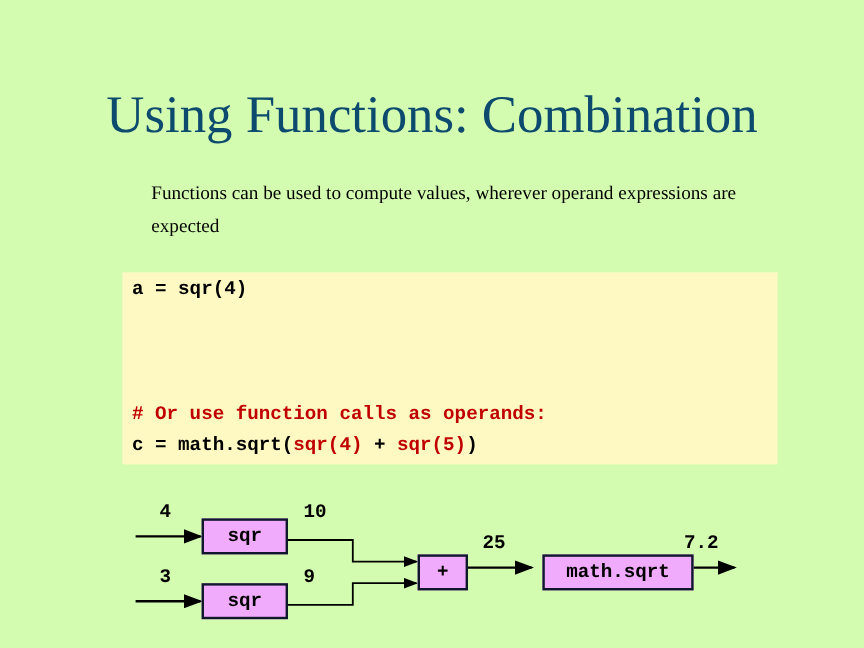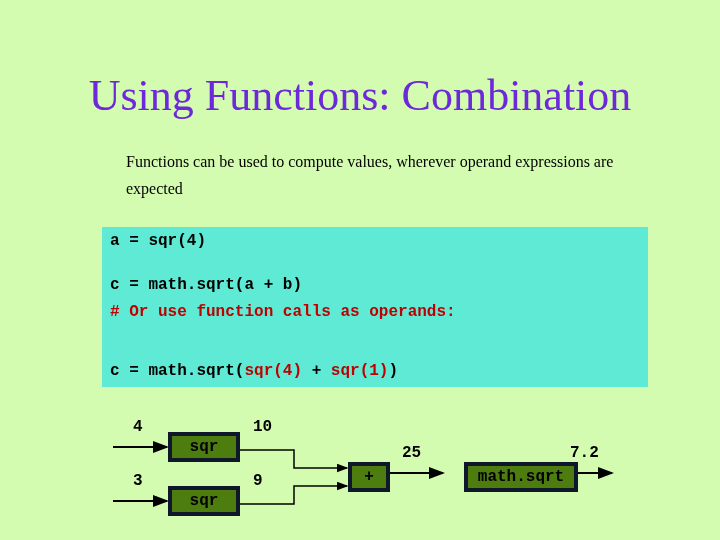--- a/index.html
+++ b/index.html
@@ -1,43 +1,42 @@
 <!DOCTYPE html>
 <html><head>
 <meta charset="utf-8">
 <style>
   html, body { margin:0; padding:0; }
   body { width:720px; height:540px; background:#d4fcb0; position:relative; overflow:hidden; }
   .title { position:absolute; left:0; top:68px; width:720px; text-align:center;
-    font-family:"Liberation Serif", serif; font-size:44px; color:#6d28d9; line-height:56px; }
+    font-family:"Liberation Serif", serif; font-size:44px; color:#0c4a6e; line-height:56px; }
   .subtitle { position:absolute; left:126px; top:148px; width:540px;
     font-family:"Liberation Serif", serif; font-size:16px; color:#000; line-height:27px; }
   .code-box { position:absolute; left:102px; top:227px; width:546px; height:160px;
-    background:#5eead4; }
+    background:#fef9c3; }
   .code-line { position:absolute; left:8px; font-family:"Liberation Mono", monospace;
     font-weight:bold; font-size:16px; color:#000; white-space:pre; line-height:20px; }
   .red { color:#c00000; }
   .diagram { position:absolute; left:0; top:0; width:720px; height:540px; }
-  .box { position:absolute; background:#4d7c0f; border:4px solid #0f172a; box-sizing:border-box;
+  .box { position:absolute; background:#f0abfc; border:2px solid #0f172a; box-sizing:border-box;
     font-family:"Liberation Mono", monospace; font-weight:bold; font-size:16px;
     display:flex; align-items:center; justify-content:center; color:#000; }
   .val { position:absolute; font-family:"Liberation Mono", monospace; font-weight:bold;
     font-size:16px; color:#000; }
 </style>
 </head>
 <body>
 
 <div class="title">Using Functions: Combination</div>
 <div class="subtitle">Functions can be used to compute values, wherever operand expressions are expected</div>
 
 <div class="code-box">
   <div class="code-line" style="top:4px">a = sqr(4)</div>
-  <div class="code-line" style="top:48px">c = math.sqrt(a + b)</div>
-  <div class="code-line red" style="top:75px"># Or use function calls as operands:</div>
-  <div class="code-line" style="top:134px"><span>c = math.sqrt(</span><span class="red">sqr(4)</span><span> + </span><span class="red">sqr(1)</span><span>)</span></div>
+  <div class="code-line red" style="top:108px"># Or use function calls as operands:</div>
+  <div class="code-line" style="top:134px"><span>c = math.sqrt(</span><span class="red">sqr(4)</span><span> + </span><span class="red">sqr(5)</span><span>)</span></div>
 </div>
 
 <div class="diagram">
   <svg width="720" height="540" style="position:absolute;left:0;top:0">
     <defs>
       <marker id="ah" markerWidth="8" markerHeight="6" refX="7" refY="3" orient="auto">
         <path d="M0,0 L8,3 L0,6 z" fill="#000"></path>
       </marker>
     </defs>
     <line x1="113" y1="447" x2="167" y2="447" stroke="#000" stroke-width="2" marker-end="url(#ah)"></line>
@@ -53,15 +52,15 @@
 
   <div class="box" style="left:168px;top:432px;width:72px;height:30px">sqr</div>
   <div class="box" style="left:168px;top:486px;width:72px;height:30px">sqr</div>
 
   <div class="val" style="left:253px;top:418px">10</div>
   <div class="val" style="left:253px;top:472px">9</div>
 
   <div class="box" style="left:348px;top:462px;width:42px;height:30px">+</div>
   <div class="val" style="left:402px;top:444px">25</div>
 
-  <div class="box" style="left:464px;top:462px;width:114px;height:30px">math.sqrt</div>
+  <div class="box" style="left:452px;top:462px;width:126px;height:30px">math.sqrt</div>
   <div class="val" style="left:570px;top:444px">7.2</div>
 </div>
 
 </body></html>

